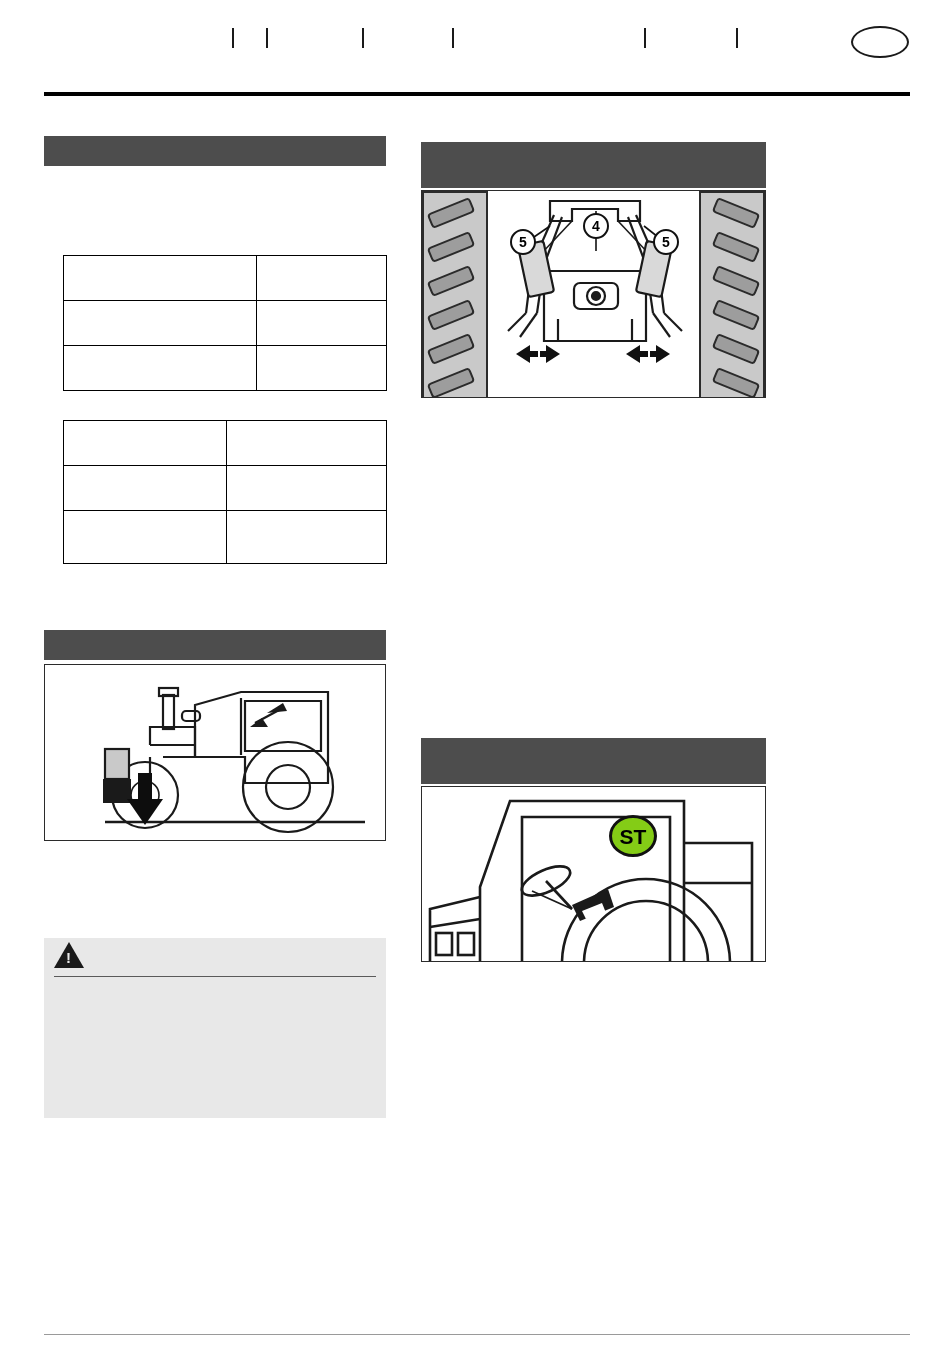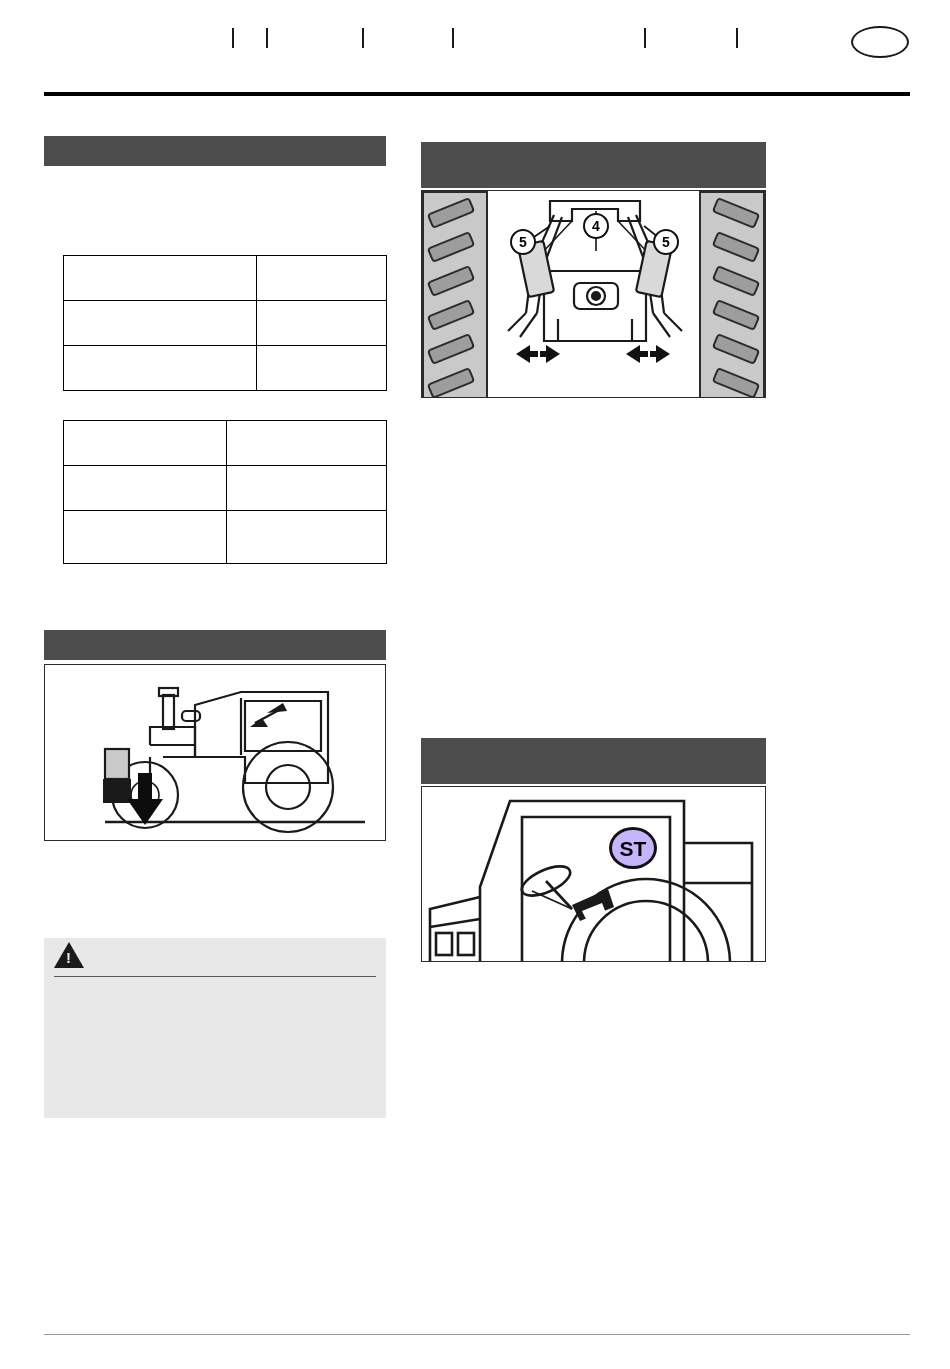--- a/index.html
+++ b/index.html
@@ -201,27 +201,26 @@
     top: 786px;
     width: 345px;
     height: 176px;
   }
   .st-badge {
     position: absolute;
     width: 48px;
     height: 42px;
     border: 3px solid #111;
     border-radius: 50%;
-    background: #c4b5fd;
+    background: #84cc16;
     text-align: center;
     font-size: 21px;
     font-weight: bold;
     line-height: 38px;
     box-sizing: border-box;
-    margin-top: 12px;
   }
 </style>
 </head>
 <body>
 
 <div class="header-marks">
   <div class="tick" style="left:232px;"></div>
   <div class="tick" style="left:266px;"></div>
   <div class="tick" style="left:362px;"></div>
   <div class="tick" style="left:452px;"></div>

